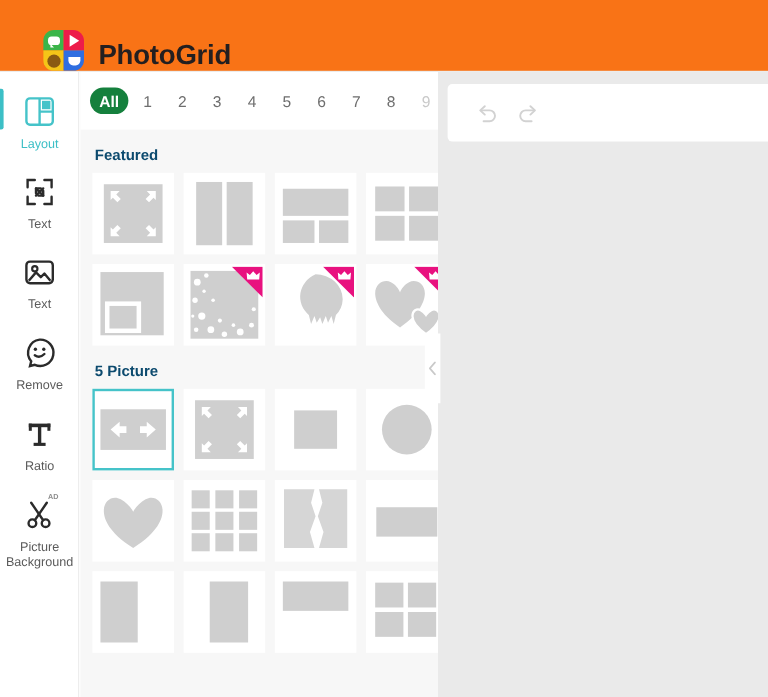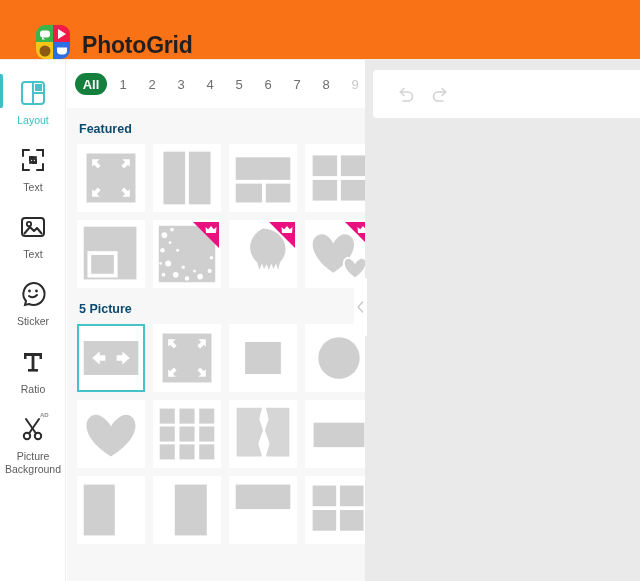--- a/index.html
+++ b/index.html
@@ -185,21 +185,21 @@
     </div>
 
 
     <div class="side-item">
       <svg class="ico" viewBox="0 0 30 30">
         <path d="M15 4 a11 11 0 1 1 -4 21 l-4 1 1 -4 a11 11 0 0 1 7 -18 z" fill="none" stroke="#2b2b2b" stroke-width="2"></path>
         <circle cx="11.5" cy="12" r="1.4" fill="#2b2b2b"></circle>
         <circle cx="18.5" cy="12" r="1.4" fill="#2b2b2b"></circle>
         <path d="M11 17 q4 3 8 -1" fill="none" stroke="#2b2b2b" stroke-width="2" stroke-linecap="round"></path>
       </svg>
-      <div class="lbl">Sticker</div>
+      <div class="lbl">Remove</div>
     </div>
 
     <div class="side-item">
       <svg class="ico" viewBox="0 0 30 30">
         <rect x="6" y="6" width="18" height="3" fill="#2b2b2b"></rect>
         <rect x="6" y="6" width="2.5" height="6" fill="#2b2b2b"></rect>
         <rect x="21.5" y="6" width="2.5" height="6" fill="#2b2b2b"></rect>
         <rect x="13.6" y="8" width="2.8" height="15" fill="#2b2b2b"></rect>
         <rect x="10" y="22" width="10" height="2.6" fill="#2b2b2b"></rect>
       </svg>

